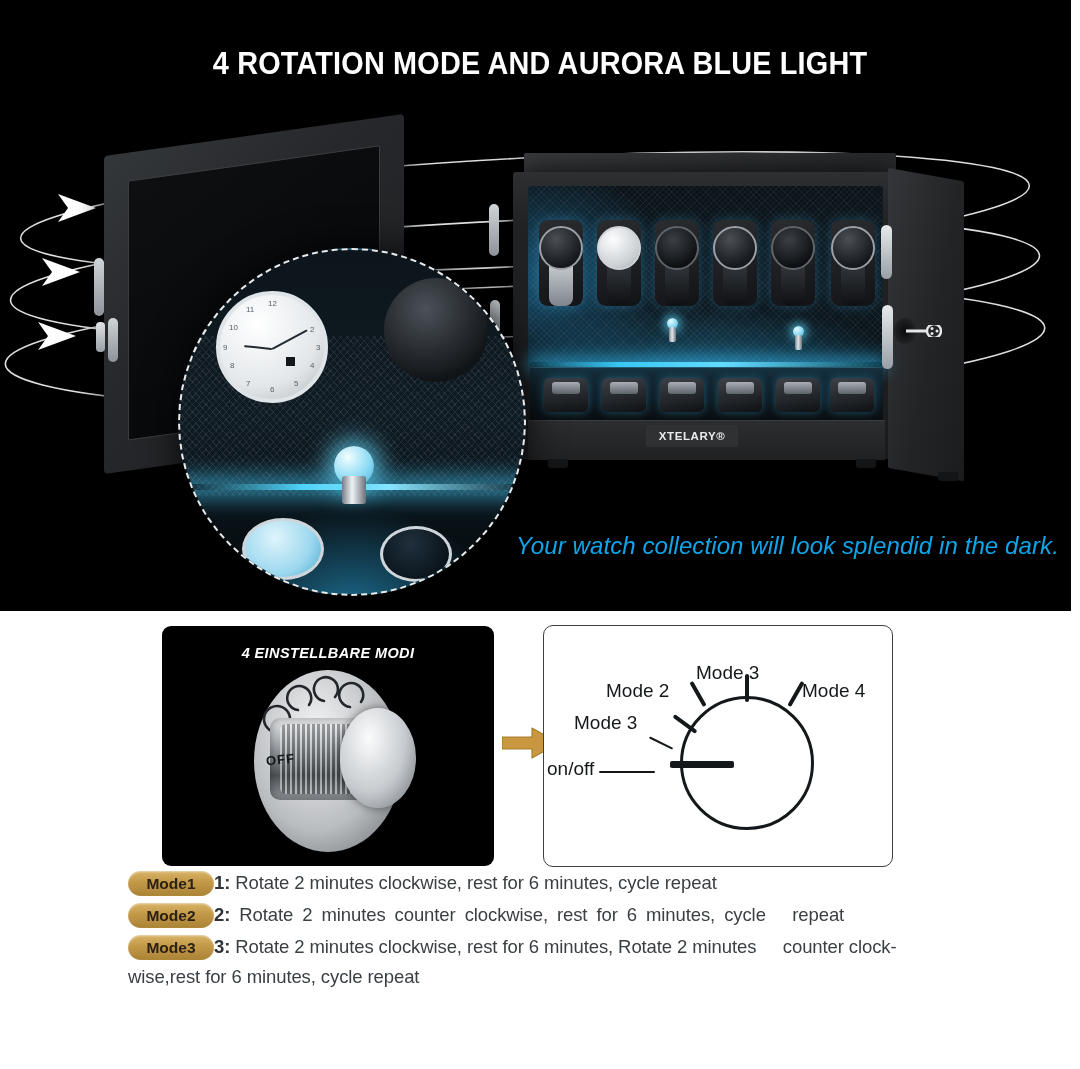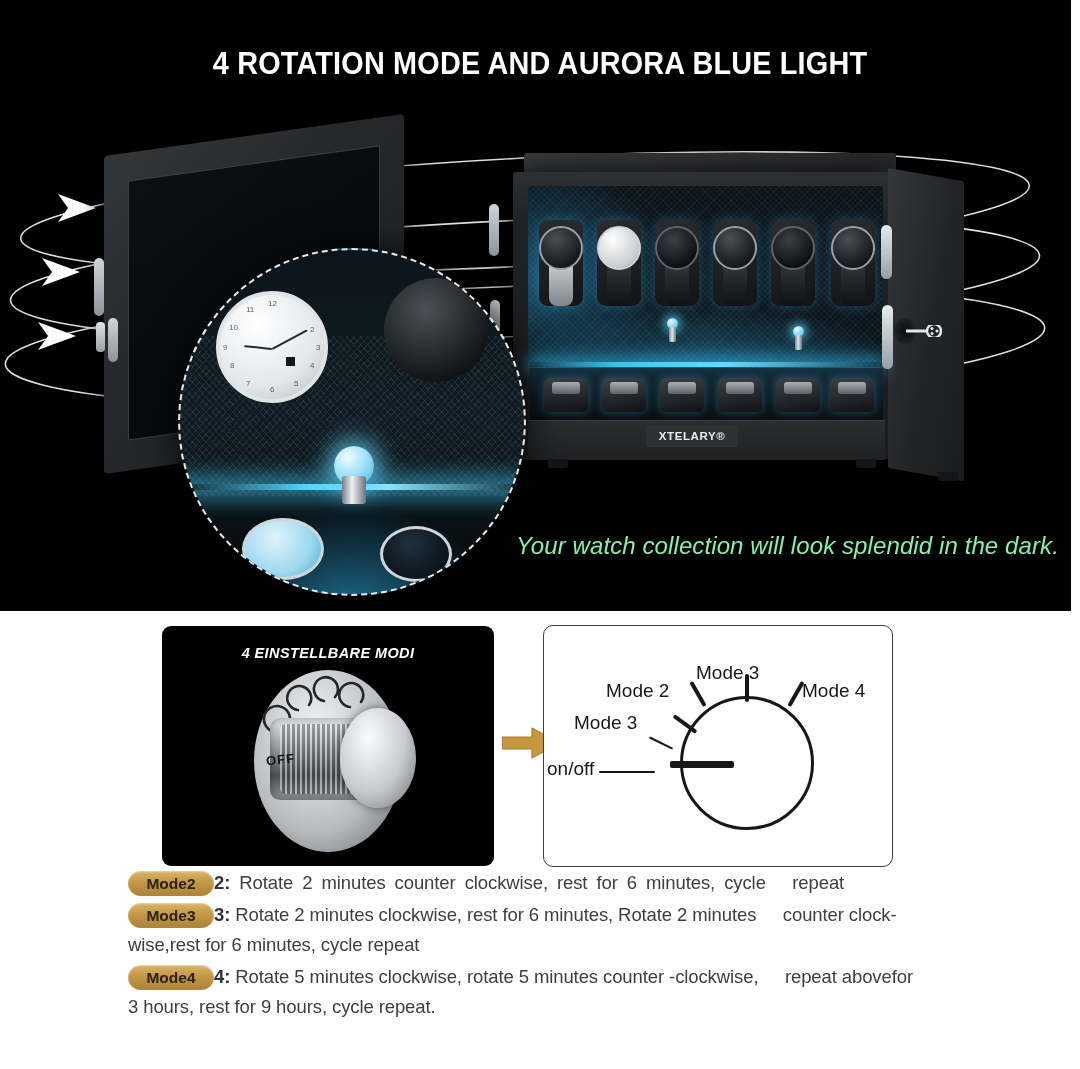--- a/index.html
+++ b/index.html
@@ -11,21 +11,21 @@
 
   
   .hero { position:absolute; left:0; top:0; width:1071px; height:611px;
           background:#000; overflow:hidden; }
 
   .hero-title { position:absolute; left:0; top:46px; width:1080px; text-align:center;
                 color:#fff; font-size:31px; font-weight:bold; letter-spacing:.2px;
                 font-family:"Liberation Sans Narrow","Liberation Sans",sans-serif;
                 transform:scaleX(.93); }
 
-  .hero-tagline { position:absolute; left:516px; top:532px; color:#86efac;
+  .hero-tagline { position:absolute; left:516px; top:532px; color:#0ea5e9;
                   font-size:24px; font-style:italic; font-weight:500;
                   white-space:nowrap; letter-spacing:.1px; }
 
   
   .swirl { position:absolute; left:0; top:150px; width:1080px; height:360px; }
 
   
   .cab-body { position:absolute; left:513px; top:172px; width:382px; height:287px;
               background:linear-gradient(180deg,#2e2f31 0%,#212223 18%,#1a1b1d 100%);
               border-radius:3px;
@@ -373,31 +373,30 @@
 
       <div class="dlabel" style="left:30px;  top:86px;">Mode 3</div>
       <div class="dlabel" style="left:62px;  top:54px;">Mode 2</div>
       <div class="dlabel" style="left:152px; top:36px;">Mode 3</div>
       <div class="dlabel" style="left:258px; top:54px;">Mode 4</div>
       <div class="dlabel" style="left:3px;   top:132px;">on/off</div>
     </div>
 
     <div class="modes">
 
+      <div class="mrow r1">
+        <span class="mbadge">Mode1</span><span class="mtext"><span class="mnum">1:</span> <span>Rotate 2 minutes clockwise, rest for 6 minutes, cycle repeat</span></span>
+      </div>
 
       <div class="mrow r2">
         <span class="mbadge">Mode2</span><span class="mtext" style="word-spacing:4px;"><span class="mnum">2:</span> <span>Rotate 2 minutes counter clockwise, rest for 6 minutes, cycle</span></span>
         <div class="mtext indent">repeat</div>
       </div>
 
       <div class="mrow r3">
         <span class="mbadge">Mode3</span><span class="mtext"><span class="mnum">3:</span> <span>Rotate 2 minutes clockwise, rest for 6 minutes, Rotate 2 minutes</span></span>
         <div class="mtext indent">counter clock-wise,rest for 6 minutes, cycle repeat</div>
       </div>
 
-      <div class="mrow r4">
-        <span class="mbadge">Mode4</span><span class="mtext"><span class="mnum">4:</span> <span>Rotate 5 minutes clockwise, rotate 5 minutes counter -clockwise,</span></span>
-        <div class="mtext indent">repeat abovefor 3 hours, rest for 9 hours, cycle repeat.</div>
-      </div>
 
     </div>
   </div>
 </div>
 
 </body></html>

